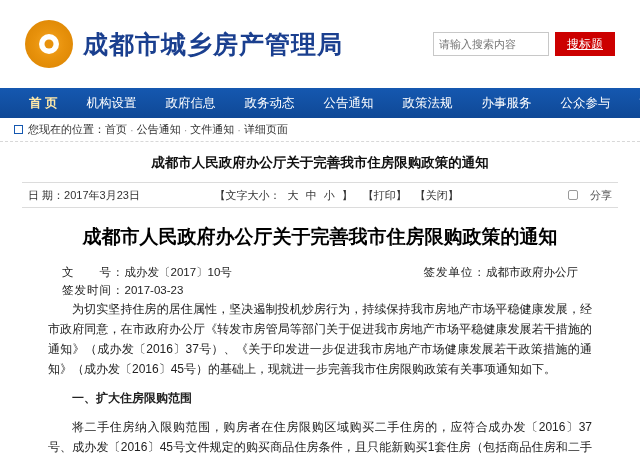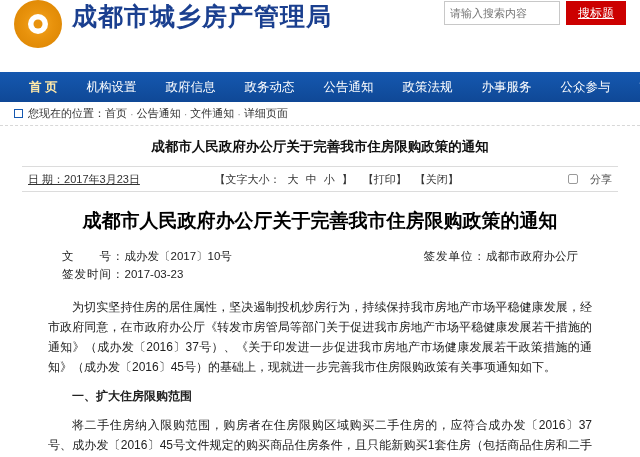--- a/index.html
+++ b/index.html
@@ -7,25 +7,25 @@
     margin: 0; padding: 0;
     width: 640px; height: 457px;
     background: #ffffff;
     font-family: "Liberation Sans", sans-serif;
     overflow: hidden;
   }
   .page { width: 640px; height: 457px; position: relative; background:#fff; }
 
   
   .header {
-    height: 72px;
+    height: 88px;
     background: #ffffff;
     display: flex;
-    align-items: flex-start;
-    padding: 0 14px;
+    align-items: center;
+    padding: 0 25px;
     border-bottom: none;
   }
   .logo {
     width: 48px; height: 48px;
     border-radius: 50%;
     background: radial-gradient(circle at 50% 50%, #f5a623 0%, #e8920c 45%, #d98200 100%);
     position: relative;
     flex: 0 0 auto;
     margin-right: 10px;
   }
@@ -134,21 +134,21 @@
   .meta-bar {
     border-top: 1px solid #dcdcdc;
     border-bottom: 1px solid #dcdcdc;
     height: 26px;
     display: flex;
     align-items: center;
     font-size: 11px;
     color: #333;
     padding: 0 6px;
   }
-  .meta-date { margin-right: 18px; text-decoration: underline; }
+  .meta-date { margin-right: 18px; }
   .meta-mid { margin-left: auto; margin-right: auto; display:flex; align-items:center; gap:8px;}
   .meta-mid .sizes span { margin: 0 2px; cursor: pointer; }
   .meta-right { margin-left: auto; display: flex; align-items: center; gap: 12px; color:#555;}
   .share-ico {
     display:inline-block; width:10px; height:10px;
     border:1px solid #9a9a9a; border-radius:2px;
   }
 
   .main-title {
     text-align: center;
@@ -159,21 +159,20 @@
     margin: 16px 10px 14px;
     line-height: 1.3;
   }
 
   .fields {
     display: flex;
     justify-content: space-between;
     font-size: 11.5px;
     color: #222;
     padding: 0 40px;
-    margin-bottom: 14px;
     gap: 34px;
   }
   .fields .col { line-height: 18px; }
   .fields .lbl { letter-spacing: 1px; }
 
   .body-text {
     font-size: 12px;
     color: #222;
     line-height: 20px;
     text-align: justify;

